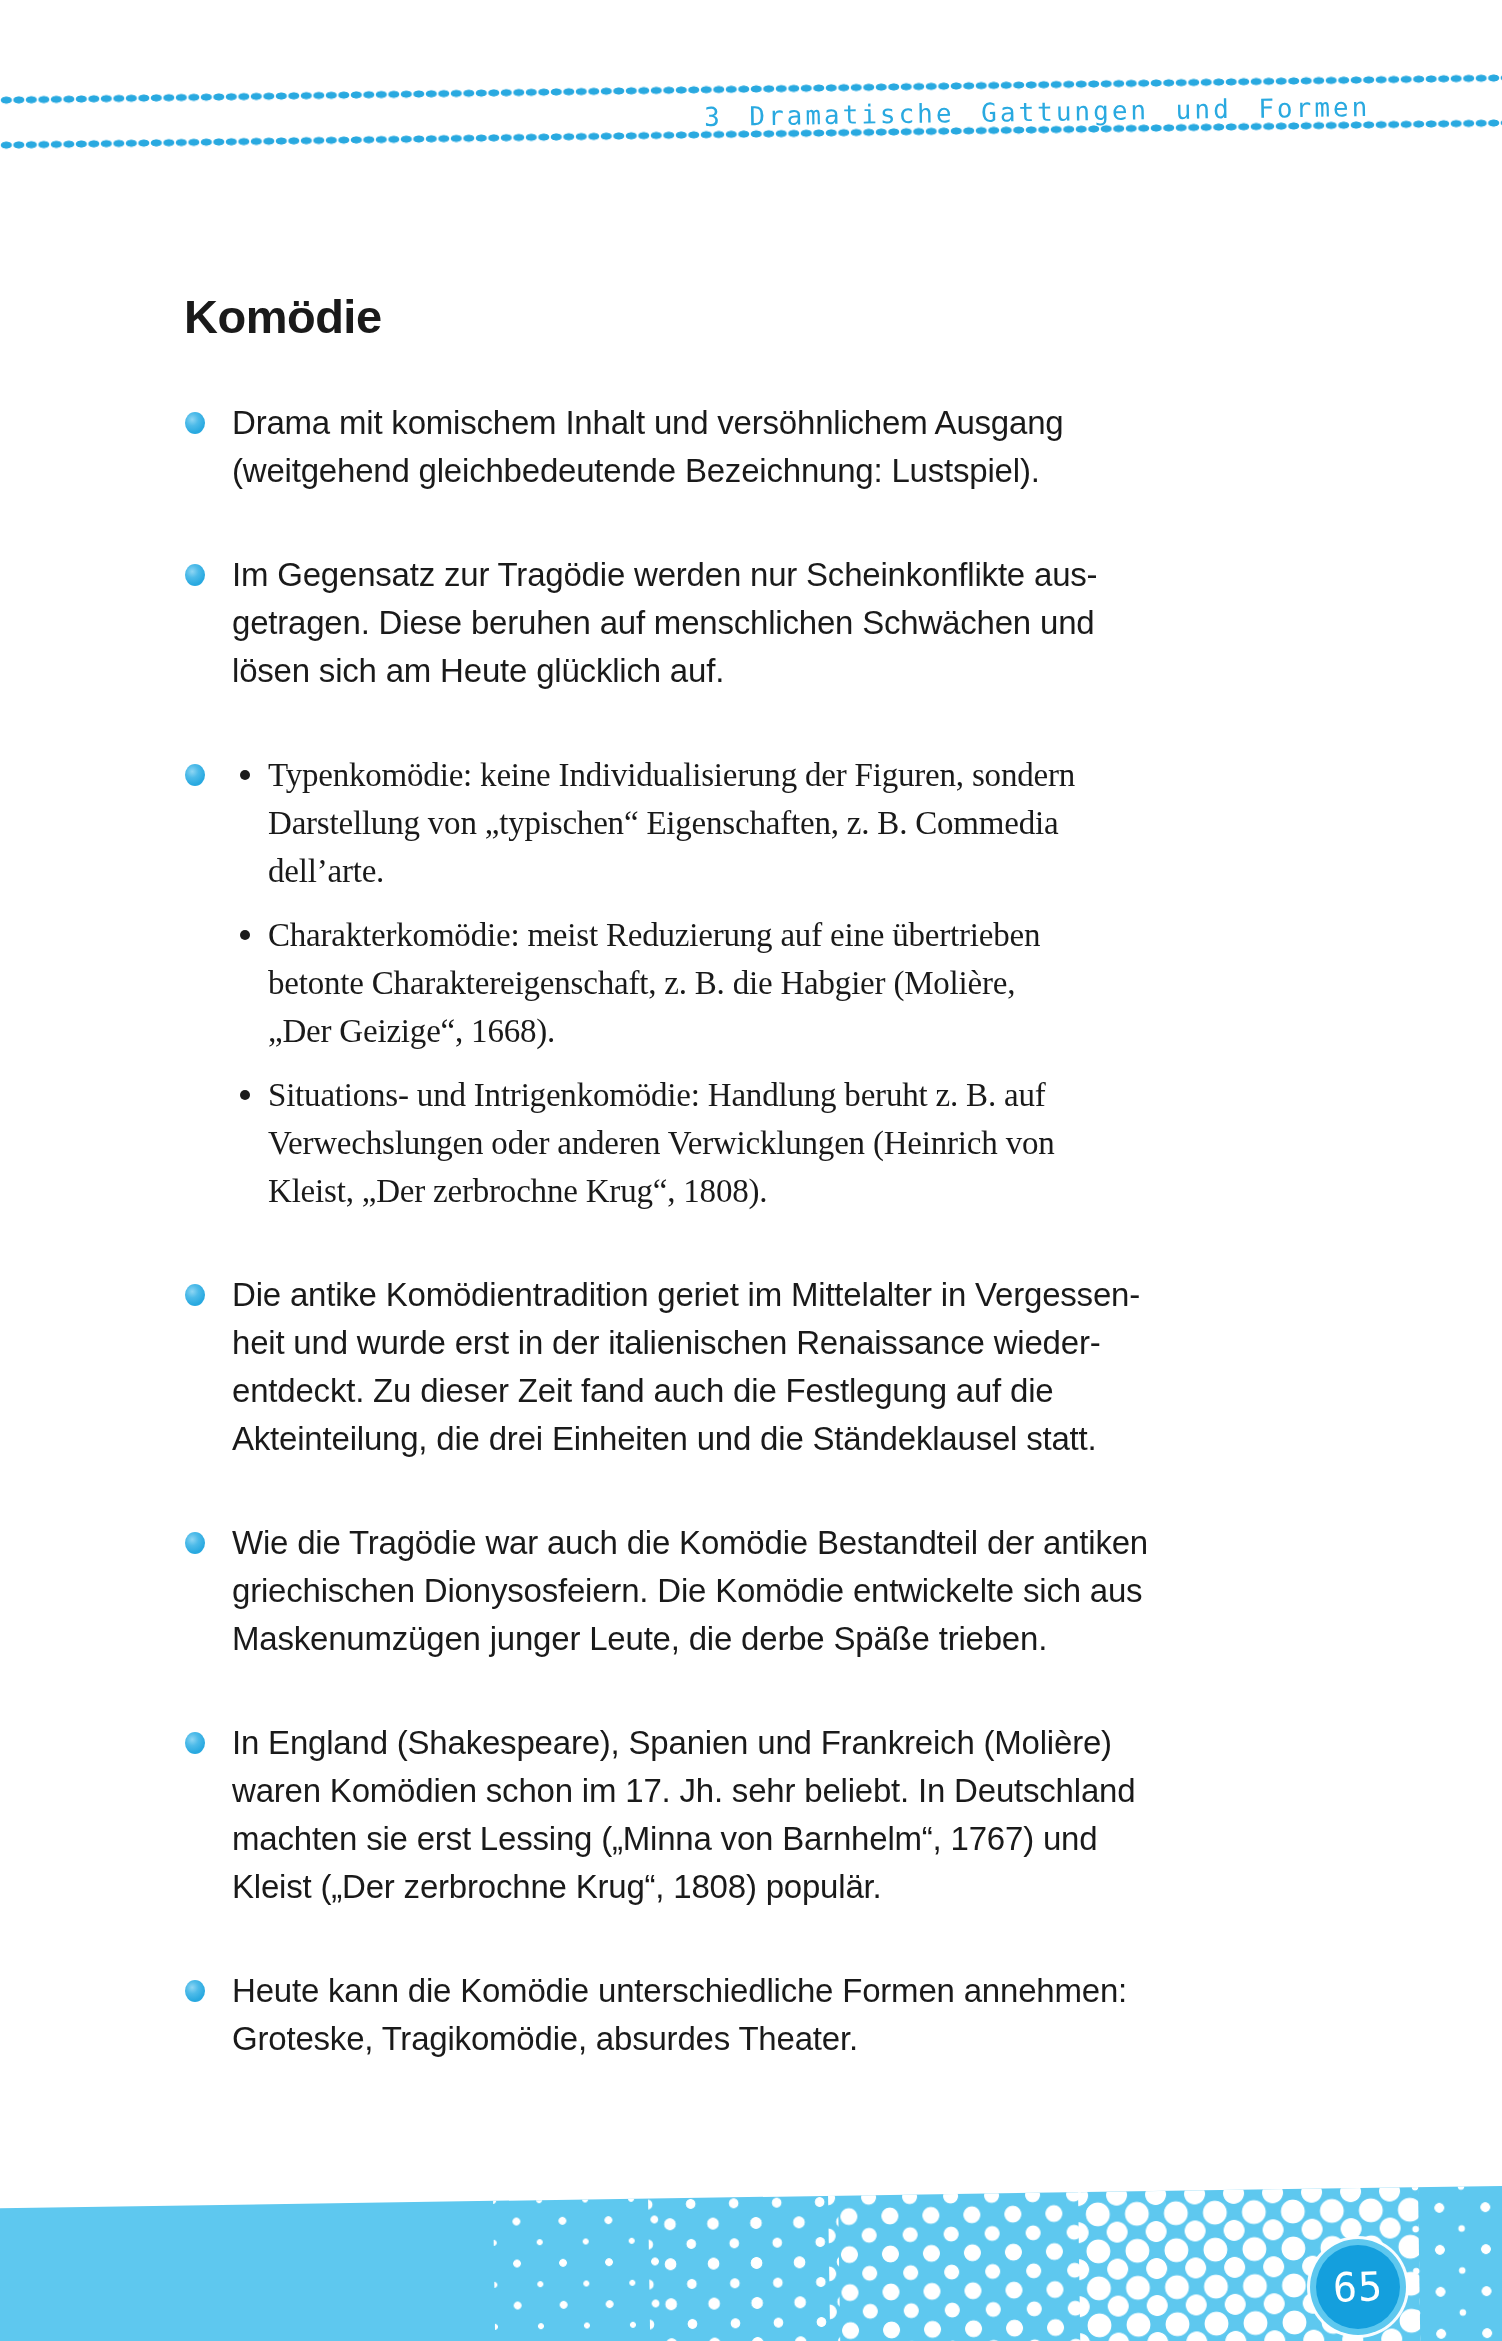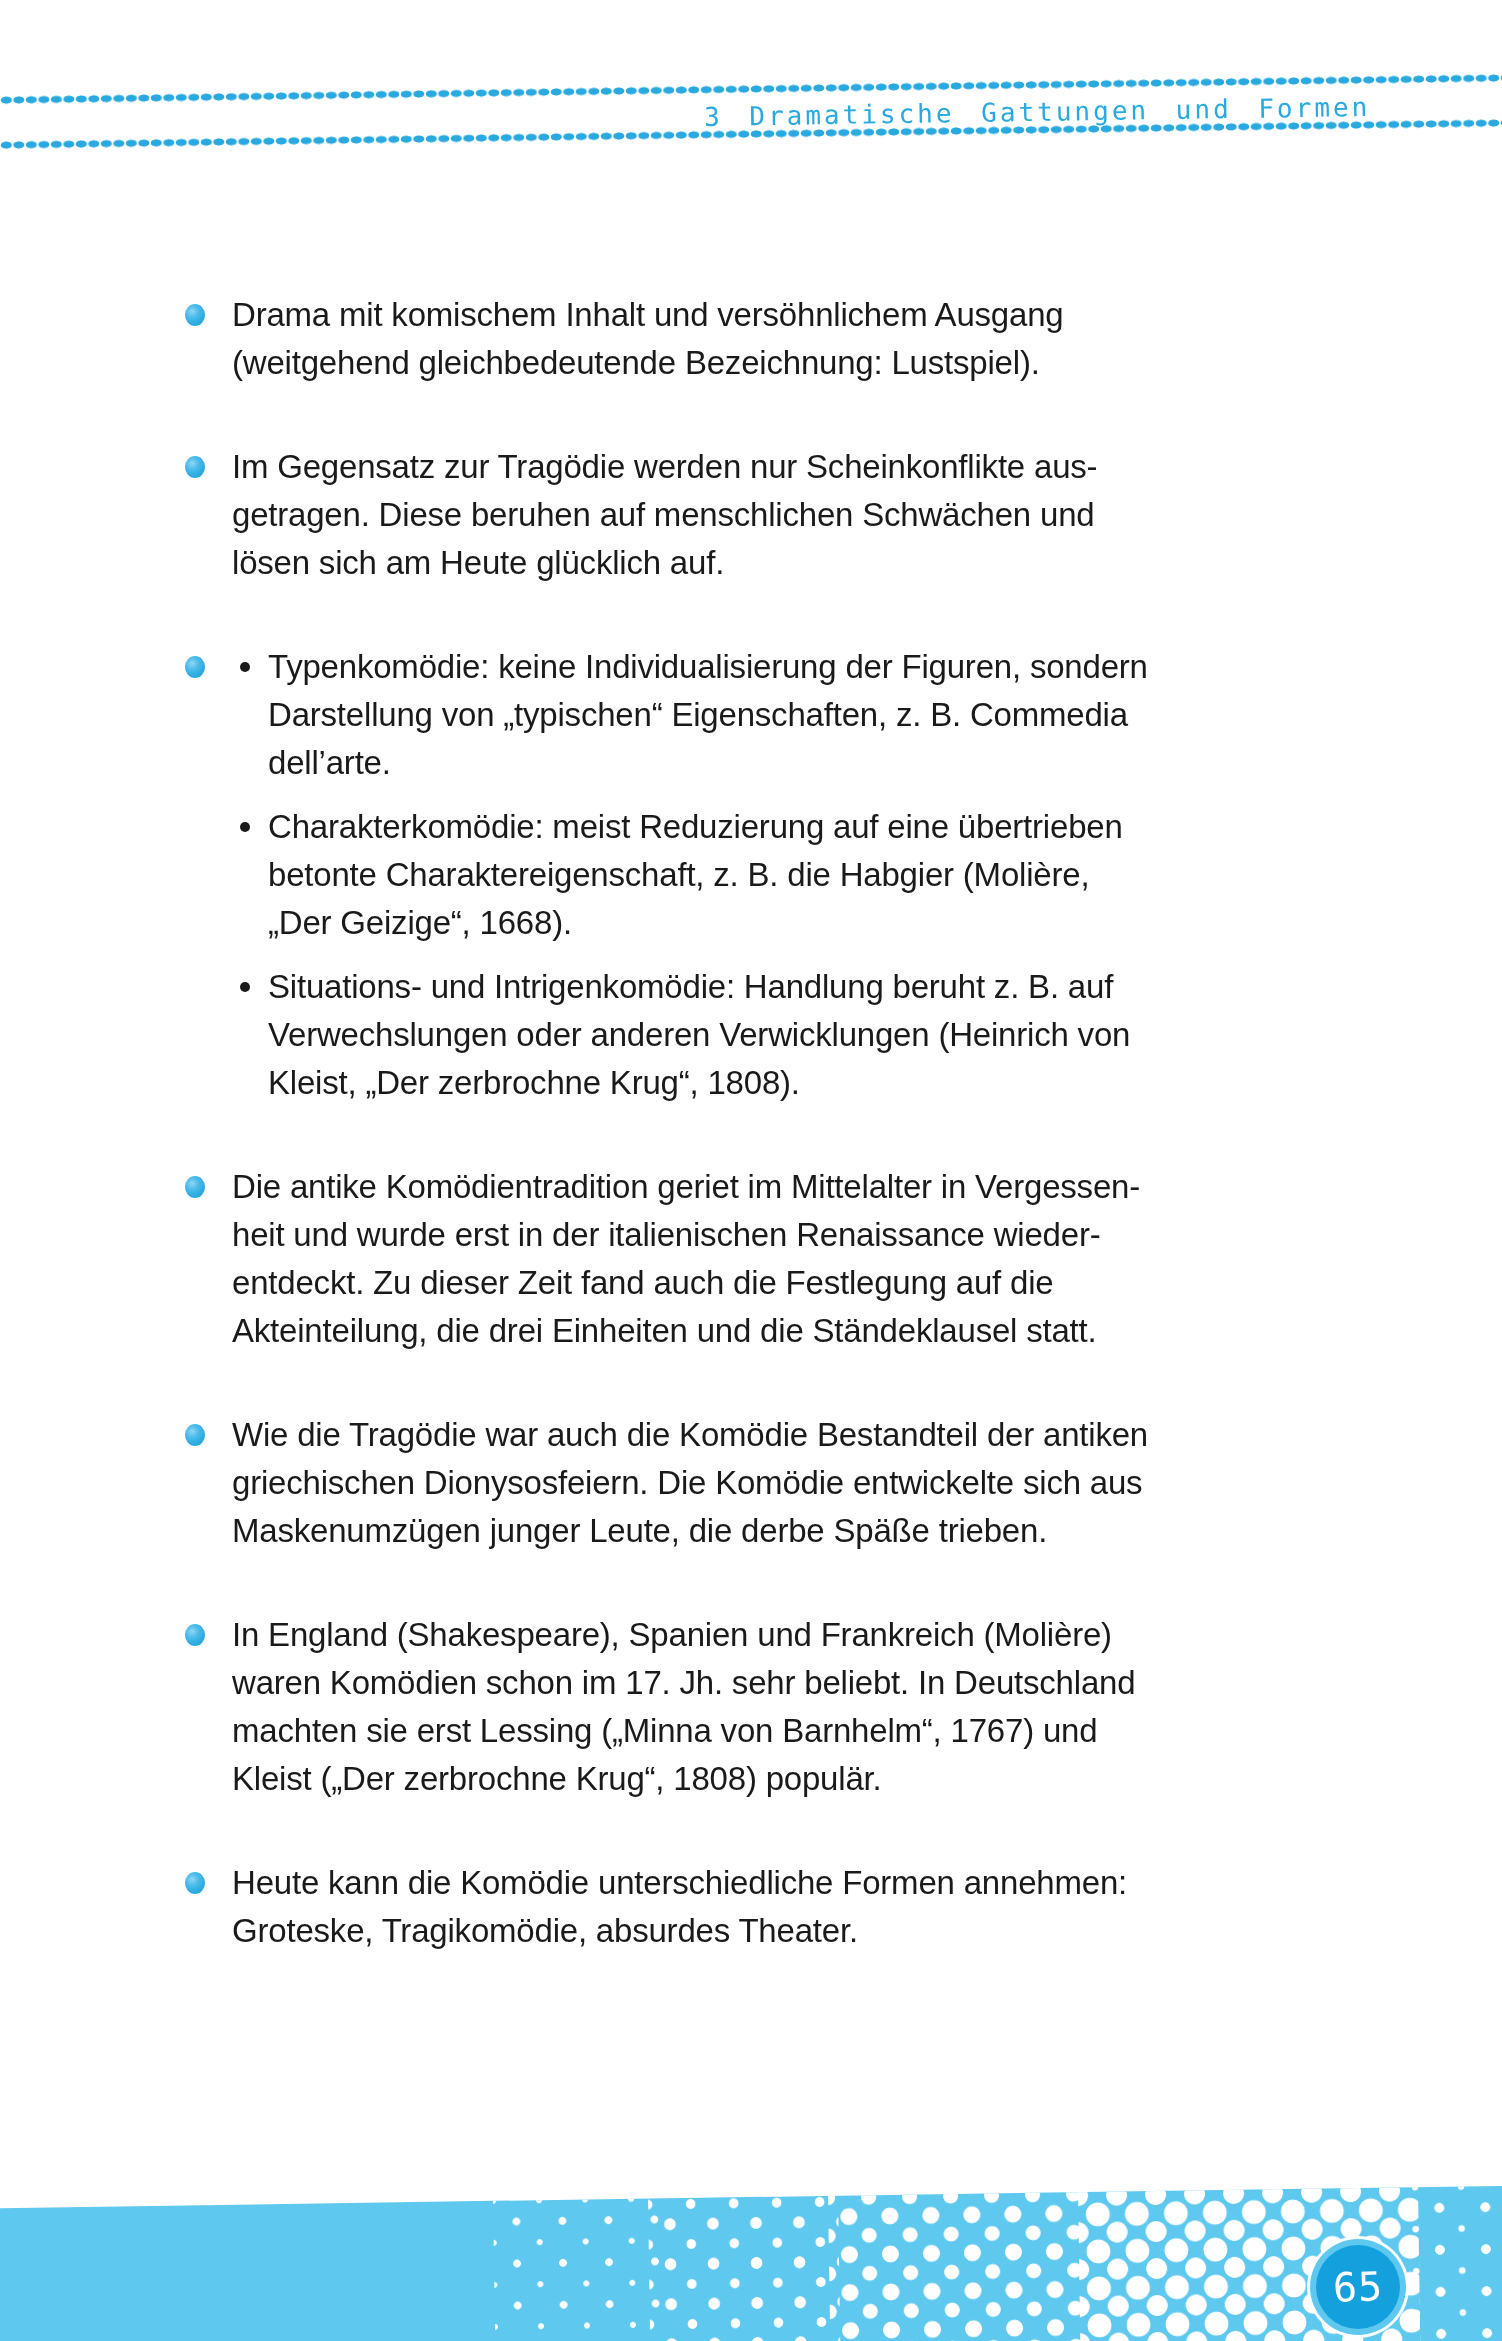--- a/index.html
+++ b/index.html
@@ -55,21 +55,21 @@
     position:absolute;left:-47px;top:13px;
     width:20px;height:22px;border-radius:50%;
     background:radial-gradient(circle at 36% 34%,#8fd6f3 0%,#4ebbe9 32%,var(--accent-blue) 68%);
   }
   p.bullet-text{
     margin:0;
     font-size:33px;line-height:48px;
     letter-spacing:-0.2px;
     white-space:pre-line;
   }
-  ul.subs{list-style:none;margin:16px 0 0 36px;padding:0;}
+  ul.subs{list-style:none;margin:16px 0 0 36px;padding:0;font-family:Liberation Serif, serif;}
   ul.subs > li{position:relative;margin-top:16px;}
   .sub-dot{
     position:absolute;left:-28px;top:19px;
     width:10px;height:10px;border-radius:50%;
     background:var(--text);
   }
 
   
   .band{
     position:absolute;left:-30px;top:2164px;width:1570px;height:260px;
@@ -117,20 +117,21 @@
 
 <div class="page">
 
   <header>
     <div class="dotline dotline-top"></div>
     <div class="chapter">3 Dramatische Gattungen und Formen</div>
     <div class="dotline dotline-bottom"></div>
   </header>
 
   <main>
+    <h1>Komödie</h1>
 
     <ul class="bullets">
 
       <li>
         <span class="bullet-dot"></span>
         <p class="bullet-text">Drama mit komischem Inhalt und versöhnlichem Ausgang
 (weitgehend gleichbedeutende Bezeichnung: Lustspiel).</p>
       </li>
 
       <li>

